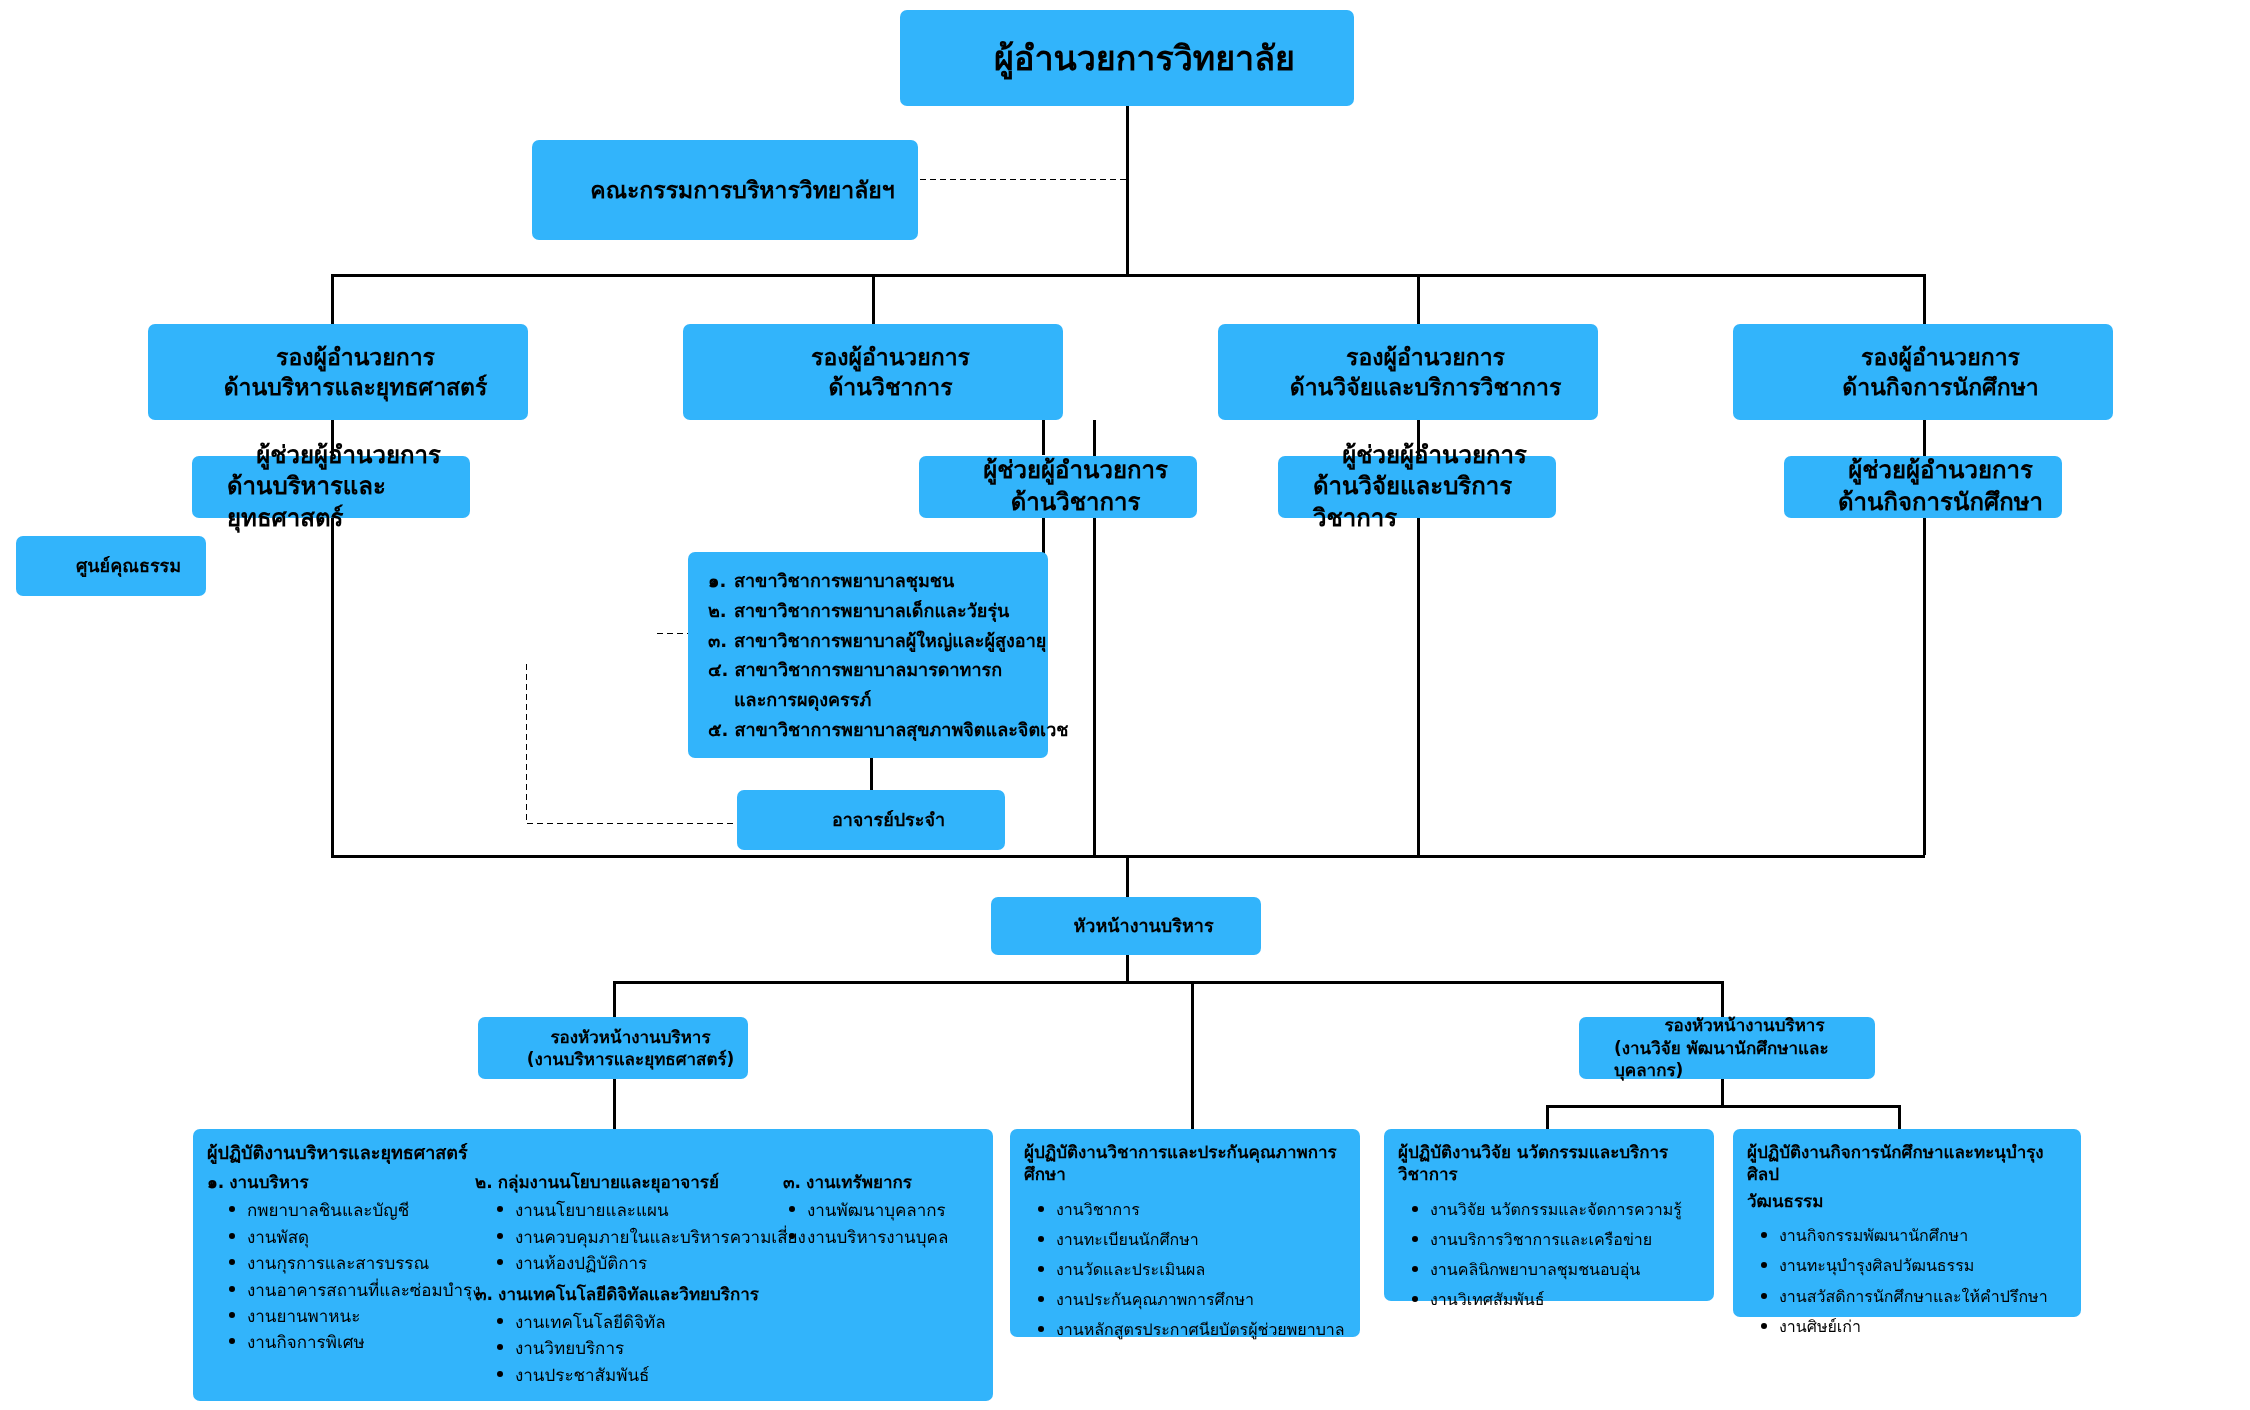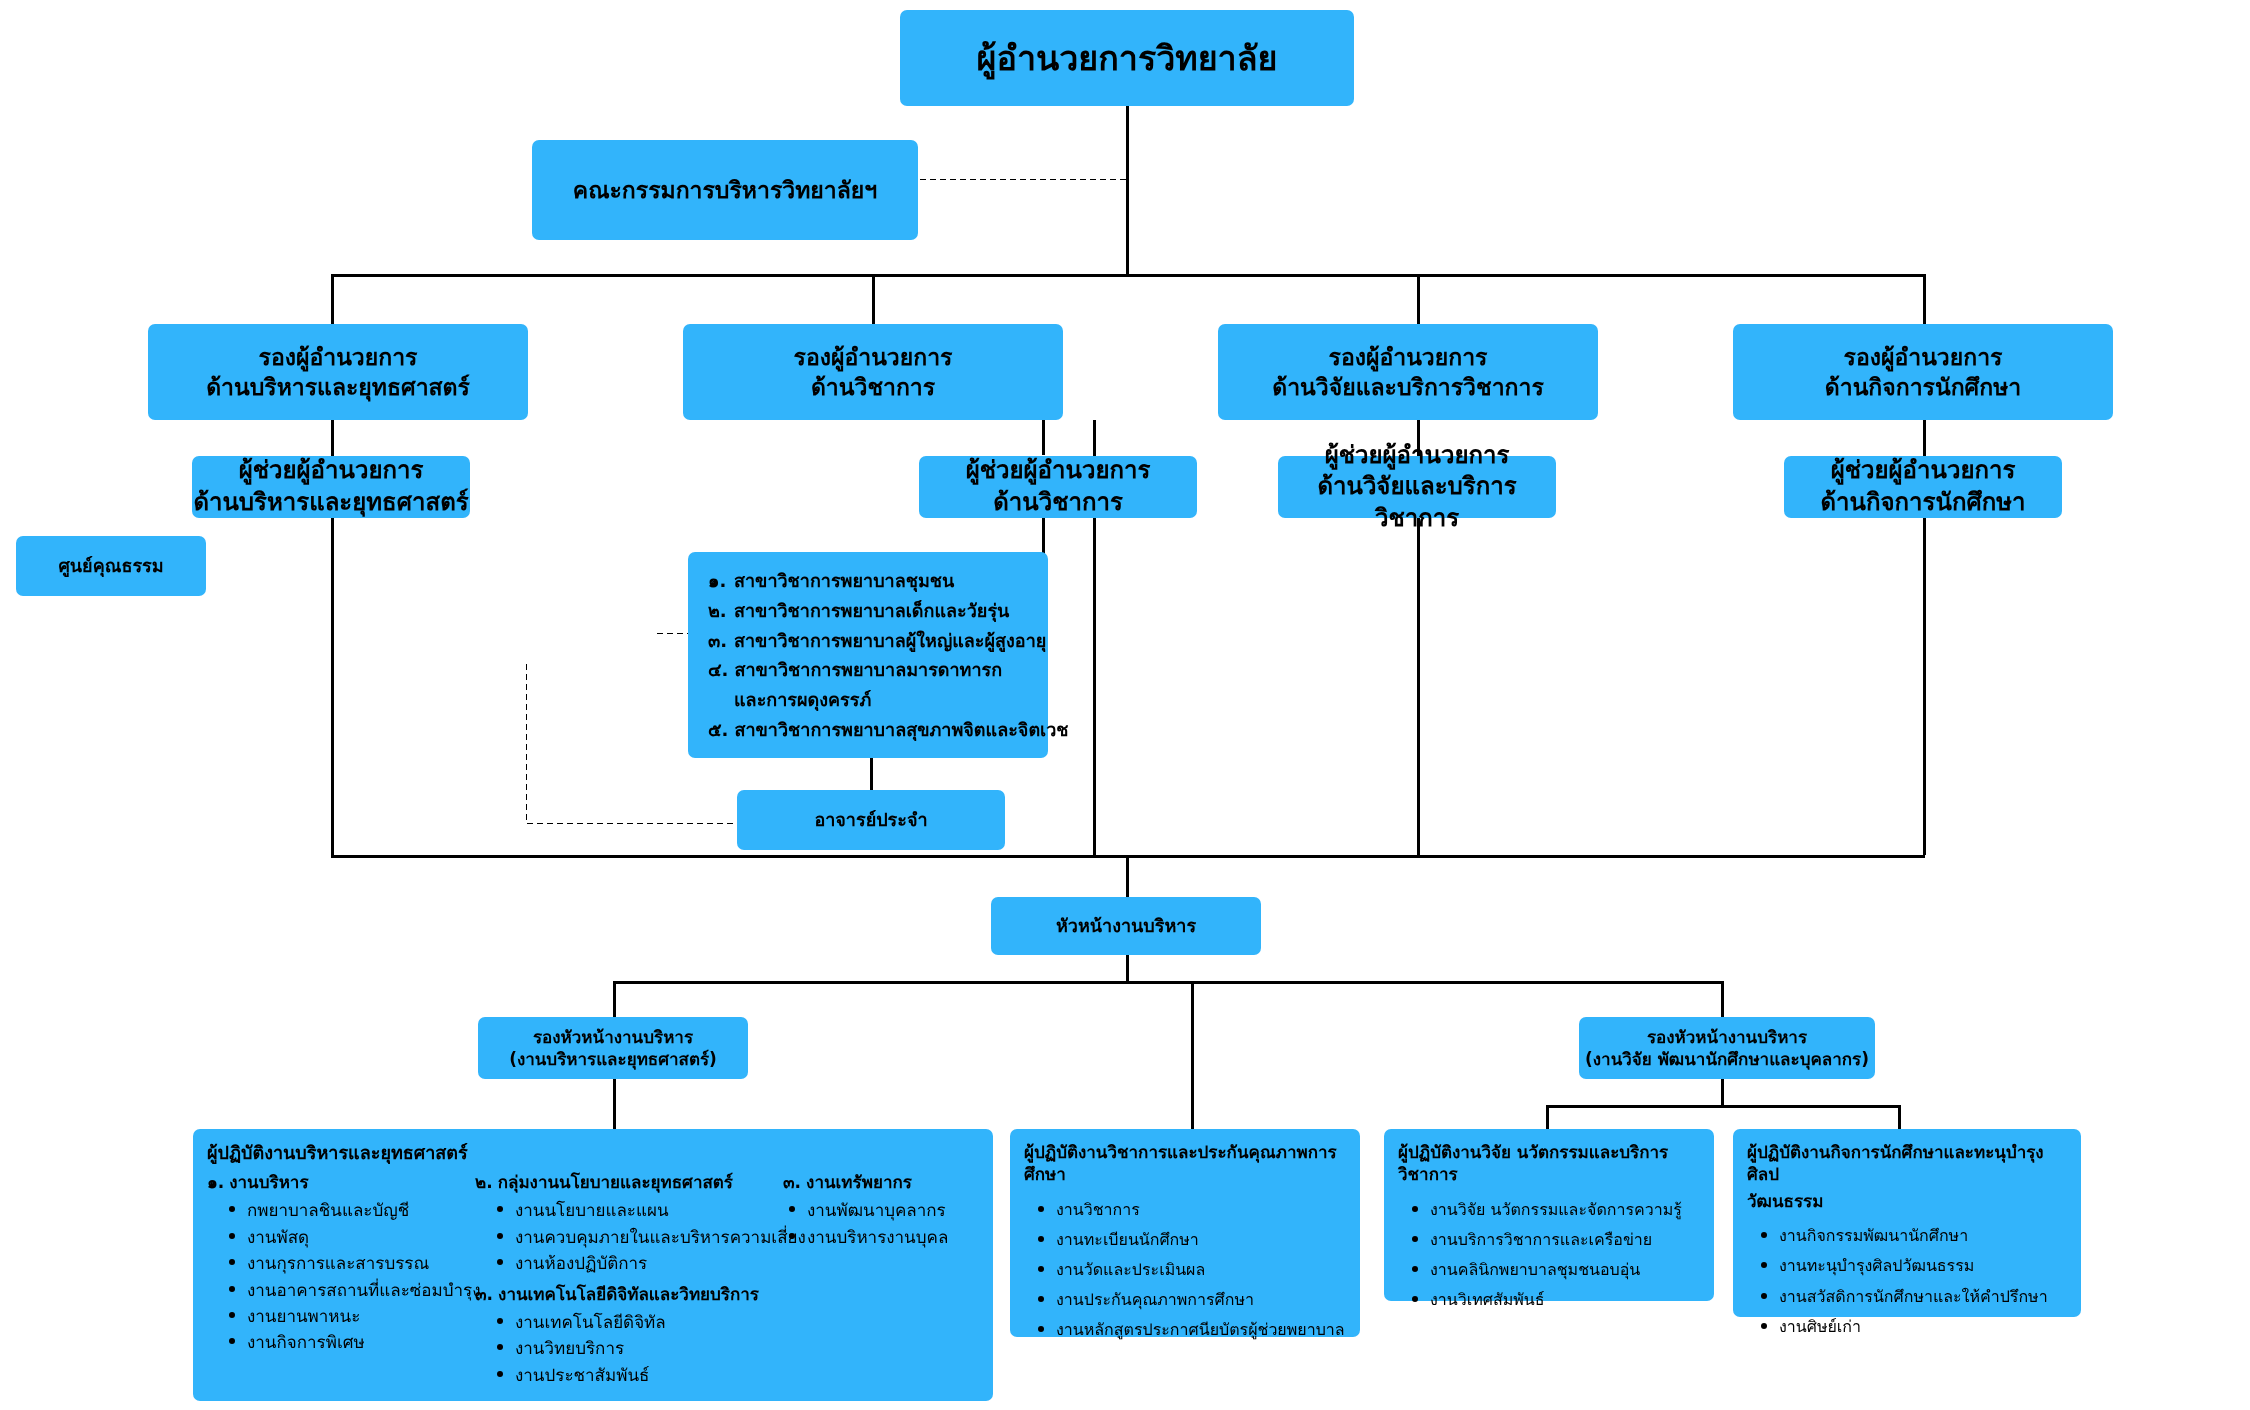--- a/index.html
+++ b/index.html
@@ -12,24 +12,25 @@
   }
   .box{
     position:absolute;
     background:#32b4fb;
     border-radius:7px;
     box-sizing:border-box;
     display:flex;
     flex-direction:column;
     align-items:center;
     justify-content:center;
-    text-align:center;
+    text-align:left;
     color:#000000;
     line-height:1.32;
     z-index:3;
+    padding-left:35px;
   }
   .box.left{align-items:flex-start;text-align:left;justify-content:flex-start;}
   .line{position:absolute;background:#000000;z-index:1;}
   .vline{width:3px;}
   .hline{height:3px;}
   .dot{
     position:absolute;z-index:2;
     background-image:radial-gradient(#000 38%, transparent 42%);
   }
   .dot-h{background-size:10px 3px;background-repeat:repeat-x;height:3px;}
@@ -219,21 +220,21 @@
           <li>งานพัสดุ</li>
           <li>งานกุรการและสารบรรณ</li>
           <li>งานอาคารสถานที่และซ่อมบำรุง</li>
           <li>งานยานพาหนะ</li>
           <li>งานกิจการพิเศษ</li>
         </ul>
       </div>
       <div class="col" style="width:290px;">
         <div class="grp-title">
           <span>๒.</span>
-          <span>กลุ่มงานนโยบายและยุทธศาสตร์</span>
+          <span>กลุ่มงานนโยบายและยุอาจารย์</span>
         </div>
         <ul class="bl">
           <li>งานนโยบายและแผน</li>
           <li>งานควบคุมภายในและบริหารความเสี่ยง</li>
           <li>งานห้องปฏิบัติการ</li>
         </ul>
         <div class="grp-title">
           <span>๓.</span>
           <span>งานเทคโนโลยีดิจิทัลและวิทยบริการ</span>
         </div>

